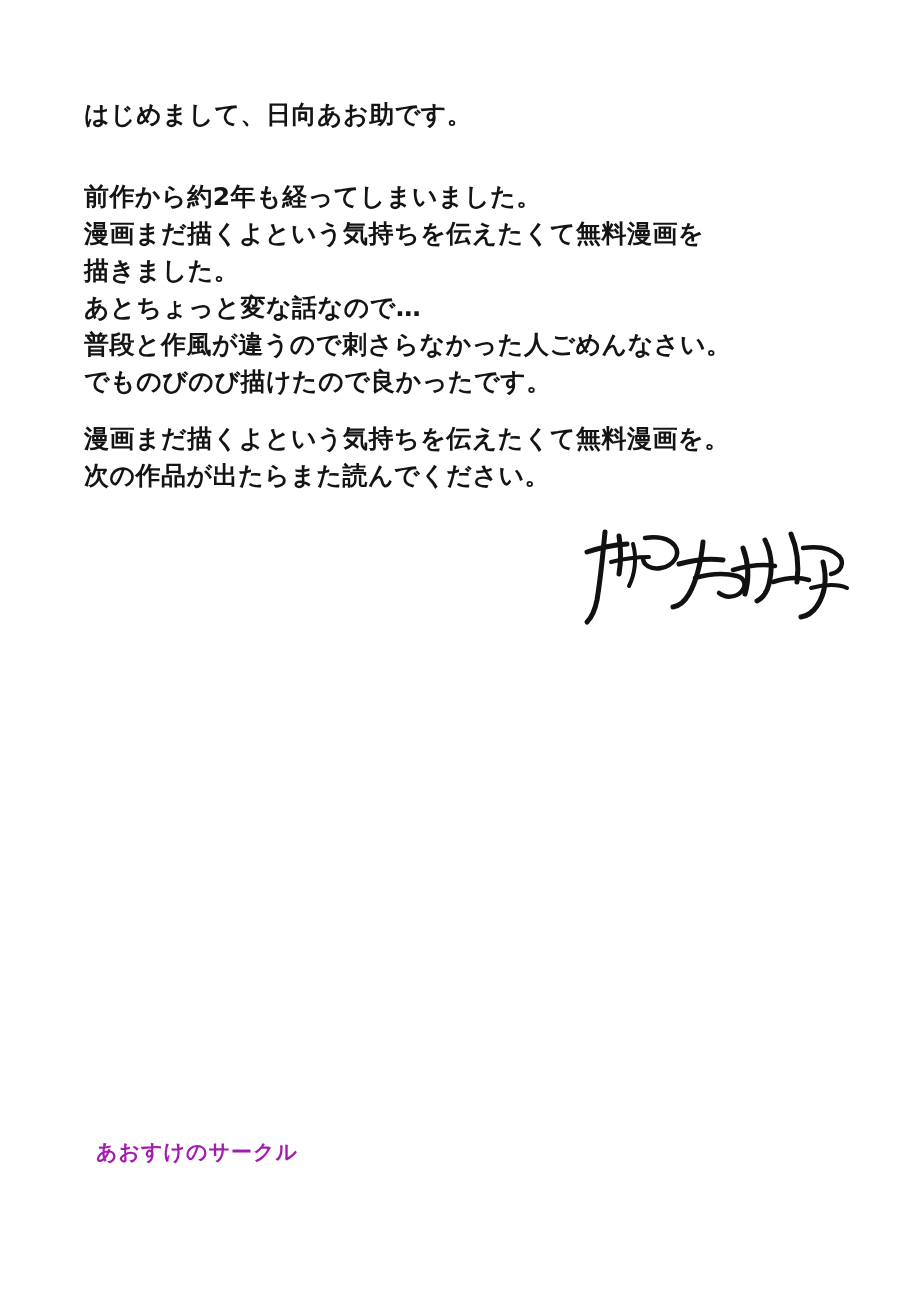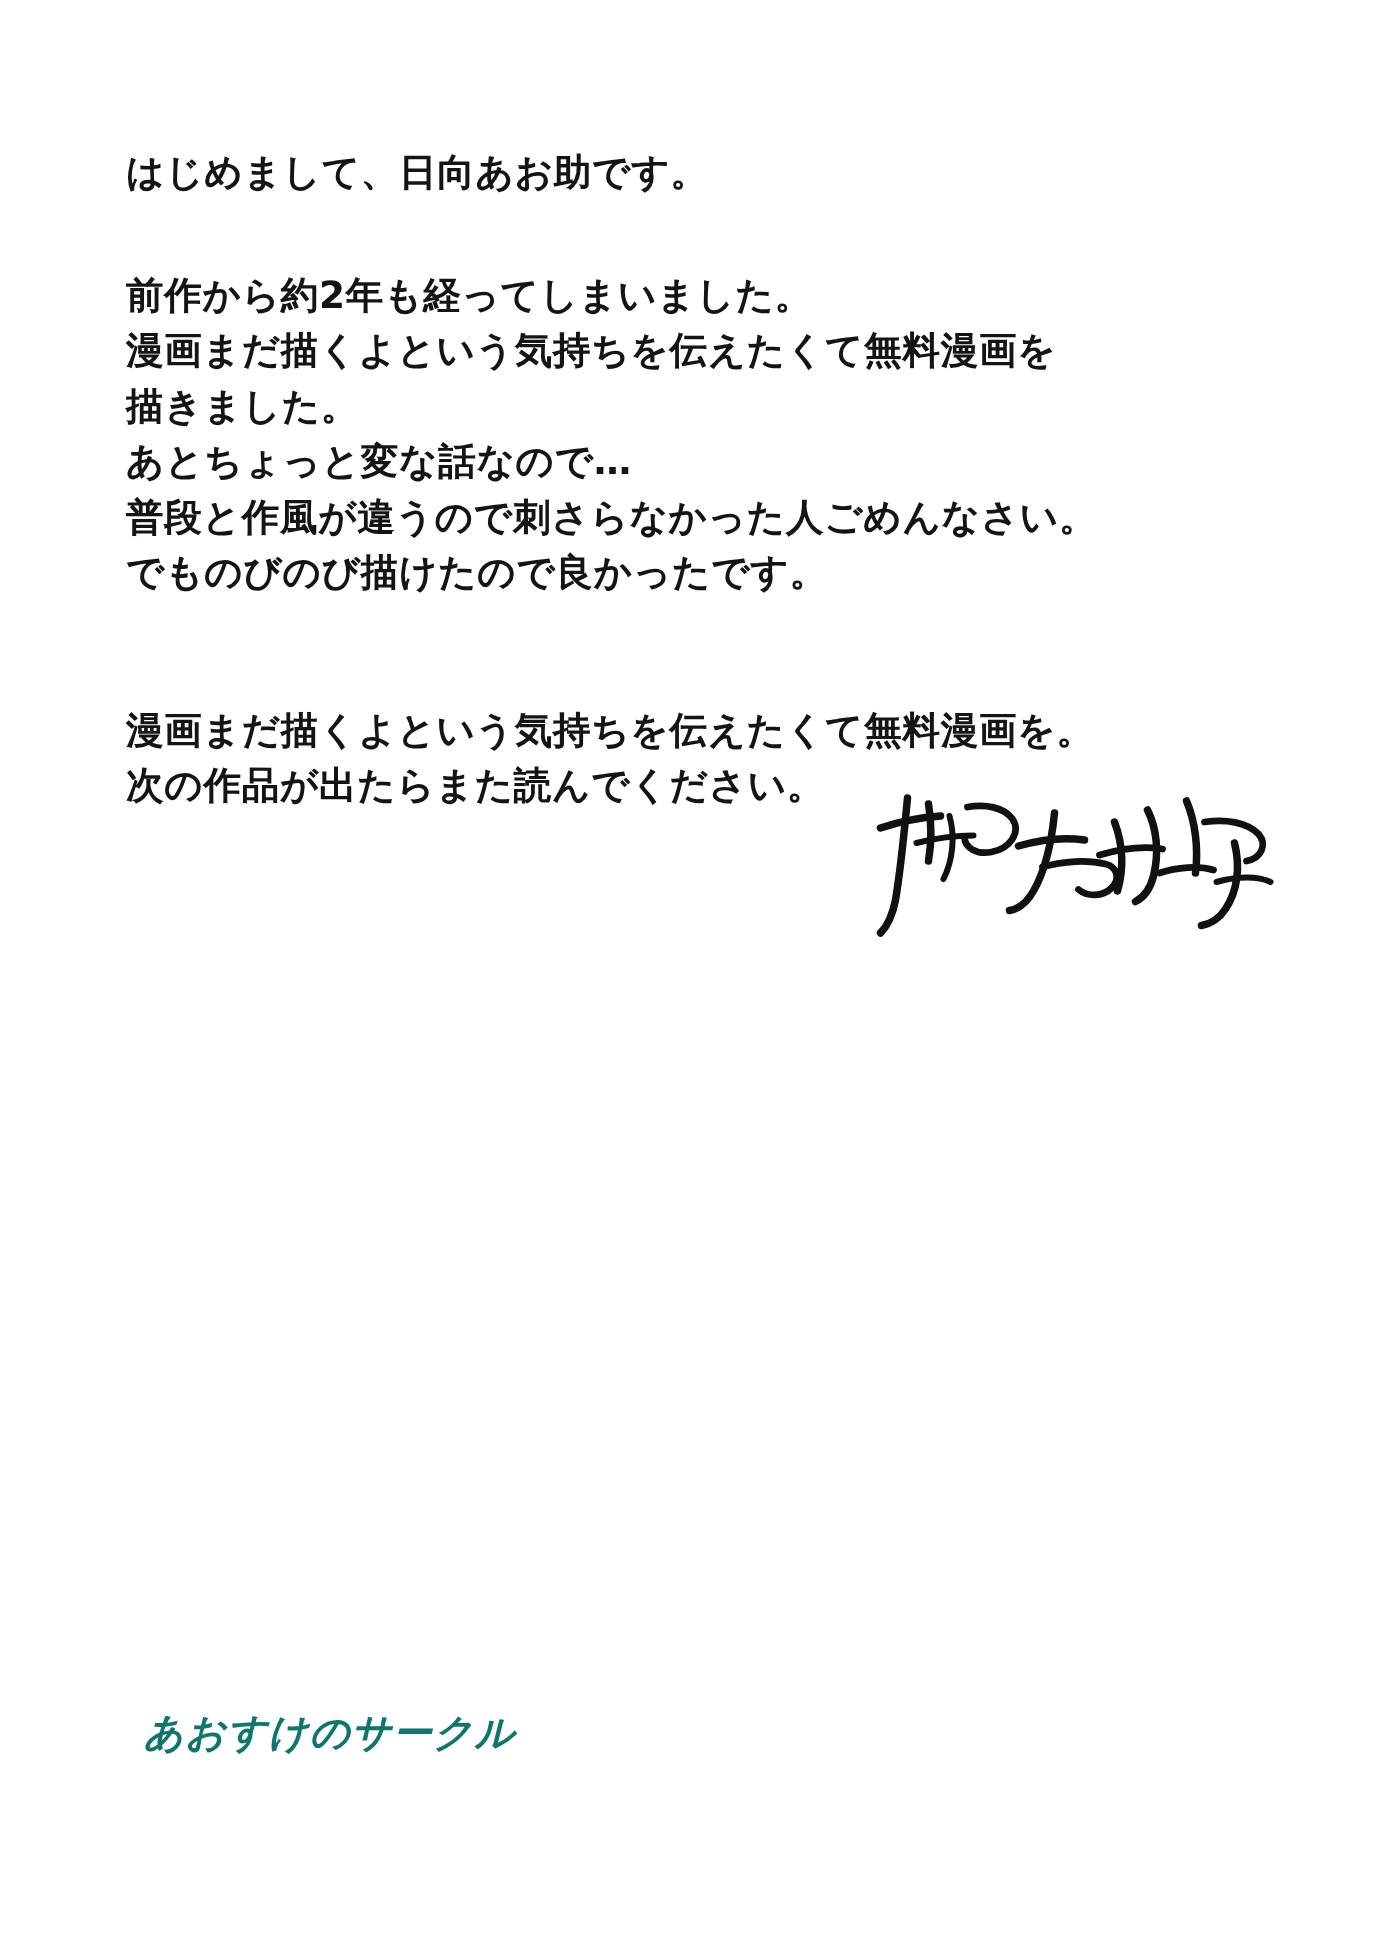--- a/index.html
+++ b/index.html
@@ -33,46 +33,45 @@
     line-height: 37px;
     font-weight: 700;
     letter-spacing: 0.5px;
     color: #141414;
     white-space: pre-wrap;
   }
   .para.greeting {
     margin-bottom: 45px;
   }
   .para.body-block {
-    margin-bottom: 68px;
+    margin-bottom: 20px;
   }
   .para.closing {
     margin-bottom: 0;
   }
   .signature {
     position: absolute;
     left: 575px;
     top: 518px;
     width: 280px;
     height: 110px;
   }
   .signature svg {
     display: block;
     width: 280px;
     height: 110px;
   }
   .circle-name {
     position: absolute;
     left: 96px;
     top: 1138px;
-    font-size: 26px;
+    font-size: 21px;
     font-weight: 700;
     letter-spacing: 1px;
-    color: #0f766e;
-    font-style: italic;
+    color: #a21caf;
   }
 </style>
 </head>
 <body>
 
 <div class="page">
 
   <div class="afterword">
     <p class="para greeting">はじめまして、日向あお助です。</p>
     <p class="para body-block">前作から約2年も経ってしまいました。

